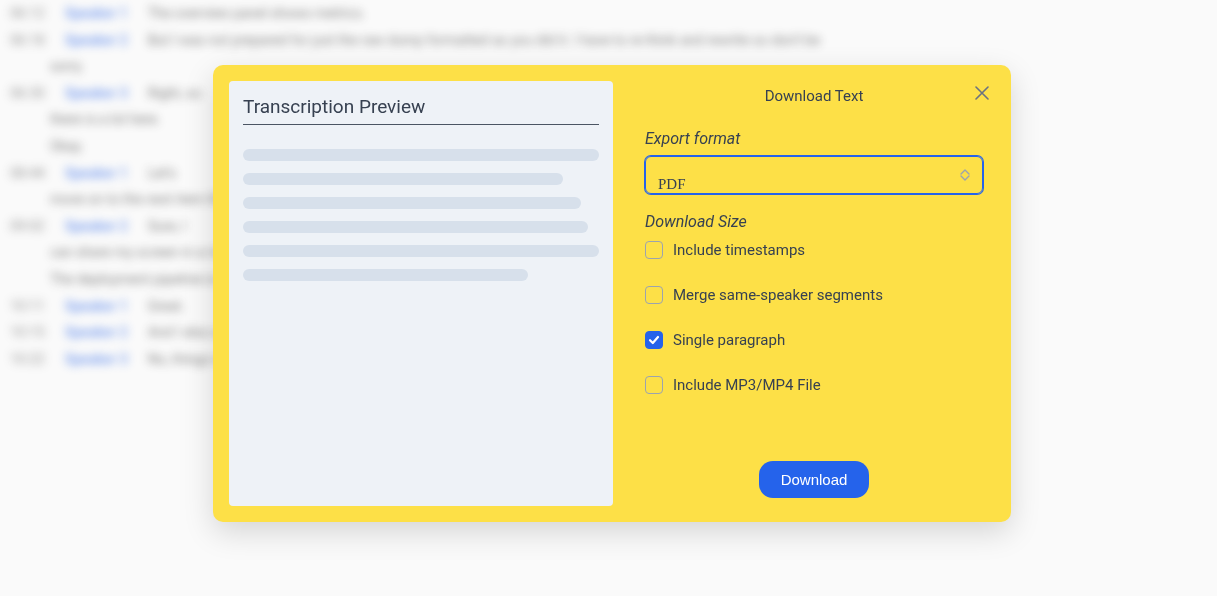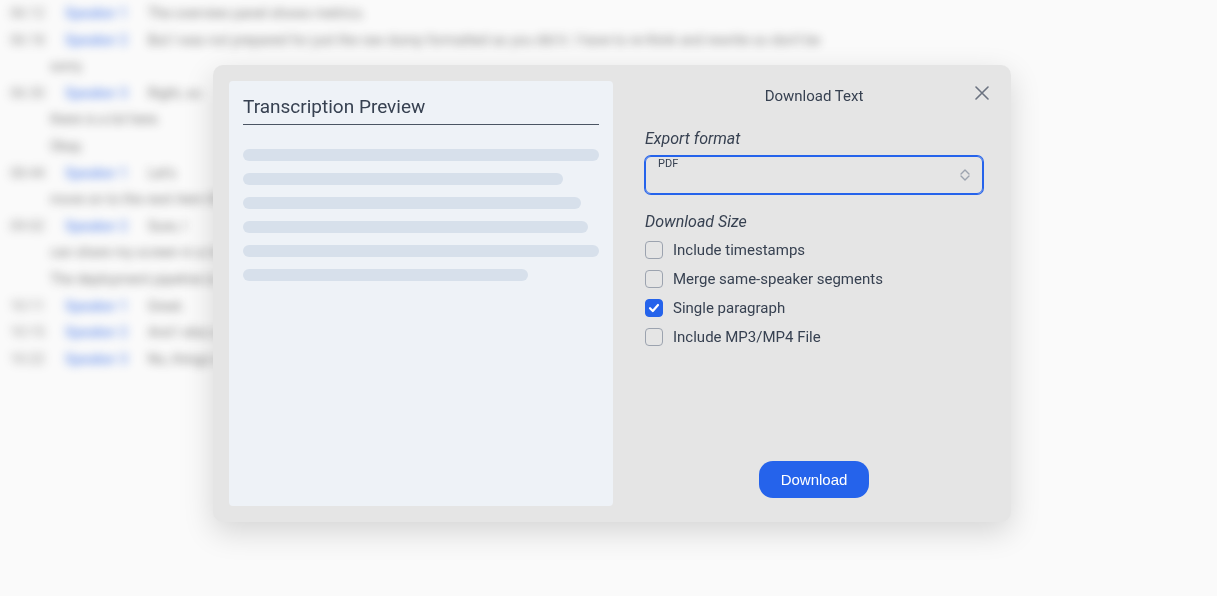--- a/index.html
+++ b/index.html
@@ -6,21 +6,21 @@
   html, body { width: 1217px; height: 596px; overflow: hidden; font-family: -apple-system, BlinkMacSystemFont, "Segoe UI", Roboto, Helvetica, Arial, sans-serif; background: #fff; color: #374151; }
   .blur-bg { position: absolute; inset: 0; filter: blur(5px); opacity: 0.6; padding: 0 10px; font-size: 14px; line-height: 1.9; color: #333; }
   .blur-bg .row { display: flex; gap: 20px; align-items: baseline; white-space: nowrap; }
   .blur-bg .spk { color: #2563EB; font-weight: 600; }
   .blur-bg .gray { color: #555; }
   .overlay { position: absolute; inset: 0; background: rgba(0,0,0,0.02); }
   .modal {
     position: absolute;
     left: 213px; top: 65px;
     width: 798px; height: 457px;
-    background: #e5e5e5;
+    background: #fde047;
     border-radius: 10px;
     box-shadow: 0 10px 30px rgba(0,0,0,0.15);
     display: flex;
     overflow: hidden;
   }
   .preview-pane {
     width: 384px;
     margin: 16px 0 16px 16px;
     background: #EEF2F7;
     border-radius: 4px;
@@ -68,39 +68,40 @@
     color: #374151;
     margin-bottom: 8px;
     font-style: italic;
   }
   .select {
     position: relative;
     height: 38px;
     border: 1px solid #D1D5DB;
     border-radius: 6px;
     display: flex;
-    align-items: flex-start;
+    align-items: flex-end;
     padding: 0 12px;
-    font-size: 11px;
+    font-size: 15px;
     color: #6B7280;
     margin-bottom: 18px;
     cursor: pointer;
+    font-family: Liberation Serif, serif;
   }
   .select.focused {
     border-color: #2563EB;
     box-shadow: 0 0 0 1px #2563EB;
     color: #374151;
   }
   .select .chevrons {
     position: absolute; right: 12px; top: 50%; transform: translateY(-50%);
     color: #9CA3AF;
     display: flex; flex-direction: column; line-height: 0;
   }
   .select .chevrons svg { width: 10px; height: 6px; }
-  .checks { display: flex; flex-direction: column; gap: 11px; margin-top: 2px; }
+  .checks { display: flex; flex-direction: column; gap: 27px; margin-top: 2px; }
   .check-row { display: flex; align-items: center; gap: 10px; font-size: 15px; color: #374151; cursor: pointer; }
   .cbox {
     width: 18px; height: 18px; border-radius: 4px;
     border: 1.5px solid #9CA3AF;
     display: flex; align-items: center; justify-content: center;
     flex-shrink: 0;
   }
   .cbox.checked { background: #2563EB; border-color: #2563EB; }
   .cbox.checked svg { width: 12px; height: 12px; color: #fff; }
   .download-btn {

